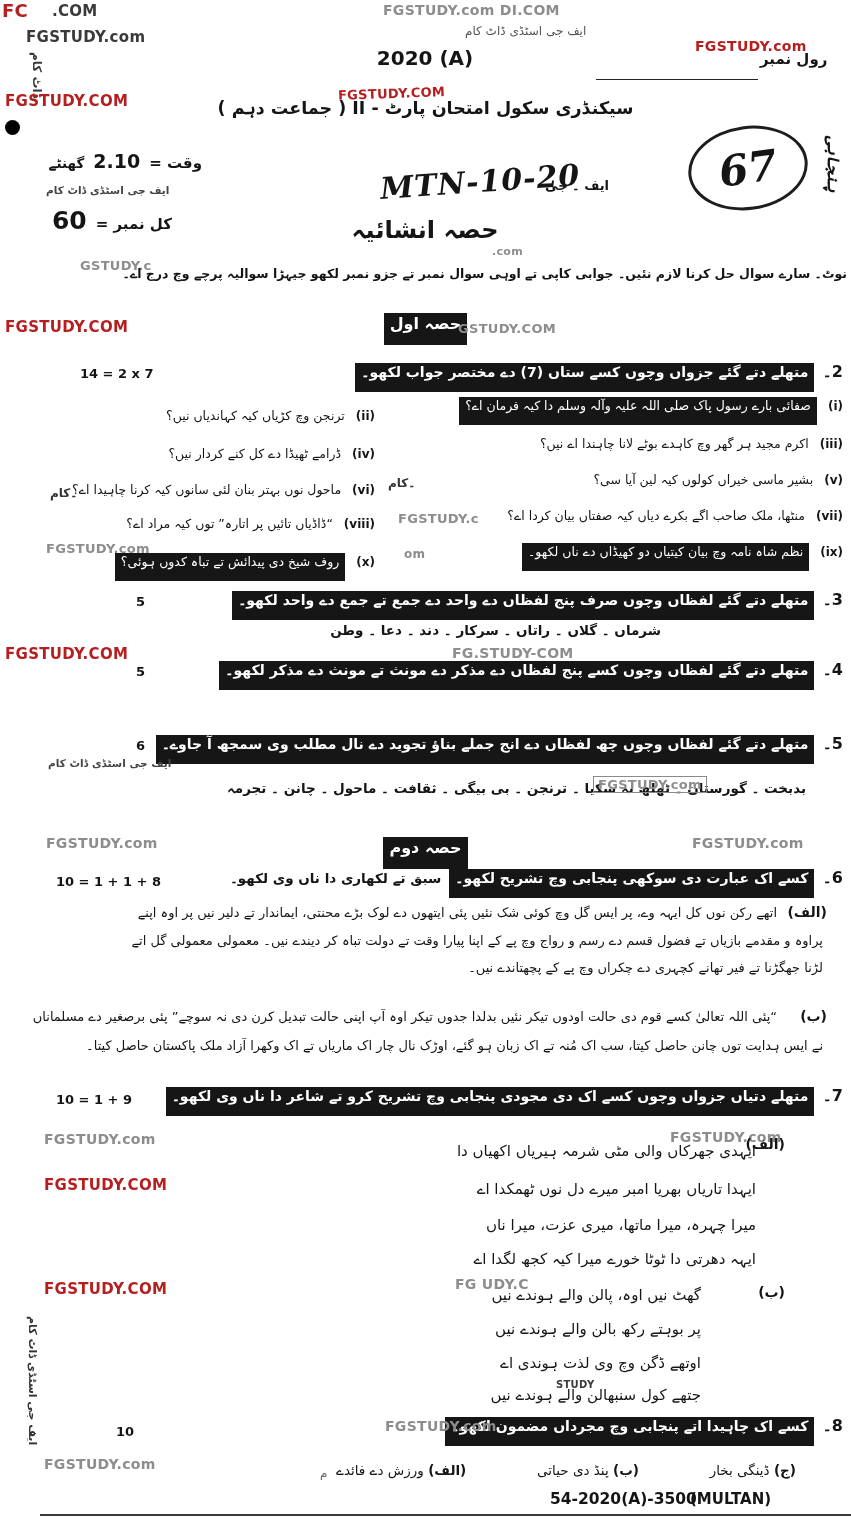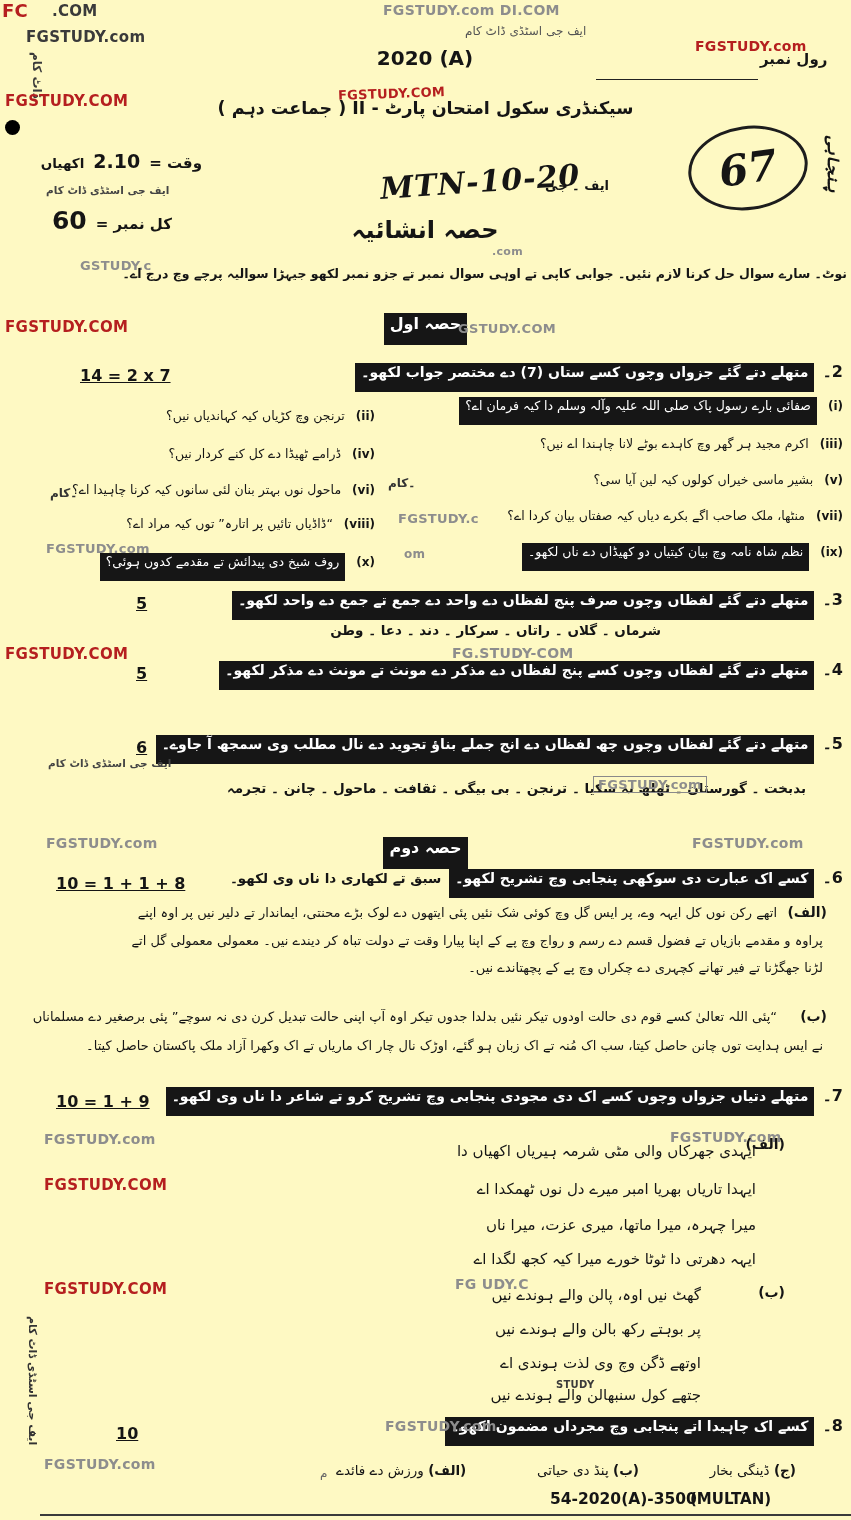--- a/index.html
+++ b/index.html
@@ -1,33 +1,33 @@
 <!DOCTYPE html>
 <html lang="ur"><head>
 <meta charset="utf-8">
 <style>
   * { margin:0; padding:0; box-sizing:border-box; }
   html,body { width:851px; height:1520px; }
   body { font-family:"DejaVu Sans", sans-serif; color:#151515; background:#e9e9e7; }
-  .page { position:relative; width:851px; height:1520px; background:#fef9c3; overflow:hidden; }
+  .page { position:relative; width:851px; height:1520px; background:#ffffff; overflow:hidden; }
   .abs { position:absolute; }
   .rtl { direction:rtl; unicode-bidi:isolate; }
   .ltr { direction:ltr; unicode-bidi:isolate; }
   .b { font-weight:bold; }
   .red { color:#b51f1f; }
   .gray { color:#8d8d8d; }
   .dk { color:#3a3a3a; }
   .wm { font-weight:bold; letter-spacing:.3px; white-space:nowrap; }
   .vert { writing-mode:vertical-rl; }
   .hl { background:#161616; color:#fff; padding:1px 6px 12px; }
   .qrow { position:absolute; right:8px; direction:rtl; display:flex; gap:8px; align-items:baseline; white-space:nowrap; }
   .qnum { font-weight:bold; font-size:16px; }
   .stem { font-size:14px; font-weight:bold; }
   .stem-plain { font-size:13.5px; }
-  .marks { position:absolute; font-weight:bold; font-size:16px; direction:ltr; white-space:nowrap;text-decoration:underline; }
+  .marks { position:absolute; font-weight:bold; font-size:13px; direction:ltr; white-space:nowrap; }
   .item { position:absolute; direction:rtl; font-size:12.5px; white-space:nowrap; }
   .item .lbl { font-weight:bold; font-size:12px; margin-left:7px; }
   .words { position:absolute; direction:rtl; font-size:13.5px; font-weight:bold; white-space:nowrap; }
   .paraline { position:absolute; direction:rtl; text-align:right; font-size:13px; white-space:nowrap; overflow:hidden; }
   .plabel { position:absolute; direction:rtl; font-weight:bold; font-size:14px; }
   .verse { position:absolute; direction:rtl; font-size:15px; white-space:nowrap; }
   .script { font-family:"DejaVu Serif", serif; font-style:italic; font-weight:bold; }
   .dot { width:15px; height:15px; border-radius:50%; background:#000; }
   .roll-line { border-top:1.6px solid #222; }
   .stamp-oval { width:120px; height:84px; border:3px solid #1d1d1d; border-radius:50%;
@@ -54,21 +54,21 @@
 
   <div class="abs ltr b center" style="left:335px;top:46px;width:180px;font-size:20px">2020 (A)</div>
   <span class="abs wm red" style="left:5px;top:92px;font-size:15px">FGSTUDY.COM</span>
   <span class="abs wm red" style="left:338px;top:86px;font-size:13px;transform:rotate(-2deg)">FGSTUDY.COM</span>
   <div class="abs rtl b center" style="left:150px;right:150px;top:98px;font-size:17.5px">سیکنڈری سکول امتحان پارٹ - II   ( جماعت دہم )</div>
   <div class="abs dot" style="left:5px;top:120px"></div>
 
   <div class="abs rtl" style="left:32px;top:150px;width:170px;display:flex;gap:9px;align-items:baseline">
     <span class="b" style="font-size:15px">وقت  =</span>
     <span class="b ltr" style="font-size:19px">2.10</span>
-    <span class="b" style="font-size:13.5px">اکھیاں</span>
+    <span class="b" style="font-size:13.5px">گھنٹے</span>
   </div>
   <span class="abs rtl b" style="left:46px;top:184px;font-size:10.5px;color:#444">ایف جی اسٹڈی ڈاٹ کام</span>
 
   <span class="abs rtl b" style="left:545px;top:178px;font-size:13px">ایف ۔ جی</span>
   <span class="abs ltr script" style="left:380px;top:164px;font-size:30px;transform:rotate(-4deg);letter-spacing:1px">MTN-10-20</span>
 
   <div class="abs stamp-oval" style="left:688px;top:126px">
     <span class="script" style="font-size:42px">67</span>
   </div>
   <span class="abs vert rtl script" style="left:824px;top:136px;font-size:16px">پنجابی</span>
@@ -128,21 +128,21 @@
   <div class="item" style="top:482px;right:476px">
     <span class="lbl">(vi)</span>
     <span>ماحول نوں بہتر بنان لئی سانوں کیہ کرنا چاہیدا اے؟</span>
   </div>
   <div class="item" style="top:516px;right:476px">
     <span class="lbl">(viii)</span>
     <span>“ڈاڈیاں تائیں پر اتارہ” توں کیہ مراد اے؟</span>
   </div>
   <div class="item" style="top:554px;right:476px">
     <span class="lbl">(x)</span>
-    <span class="hl">روف شیخ دی پیدائش تے مقدمے کدوں ہوئی؟</span>
+    <span class="hl">روف شیخ دی پیدائش تے تباہ کدوں ہوئی؟</span>
   </div>
 
   <span class="abs rtl b" style="left:388px;top:476px;font-size:12px;color:#333">۔کام</span>
   <span class="abs rtl b" style="left:50px;top:486px;font-size:12px;color:#333">۔کام</span>
   <span class="abs wm gray" style="left:398px;top:511px;font-size:13px">FGSTUDY.c</span>
   <span class="abs wm gray" style="left:404px;top:547px;font-size:12px">om</span>
   <span class="abs wm gray" style="left:46px;top:541px;font-size:13px">FGSTUDY.com</span>
 
   <div class="qrow" style="top:590px">
     <span class="qnum">3۔</span>

